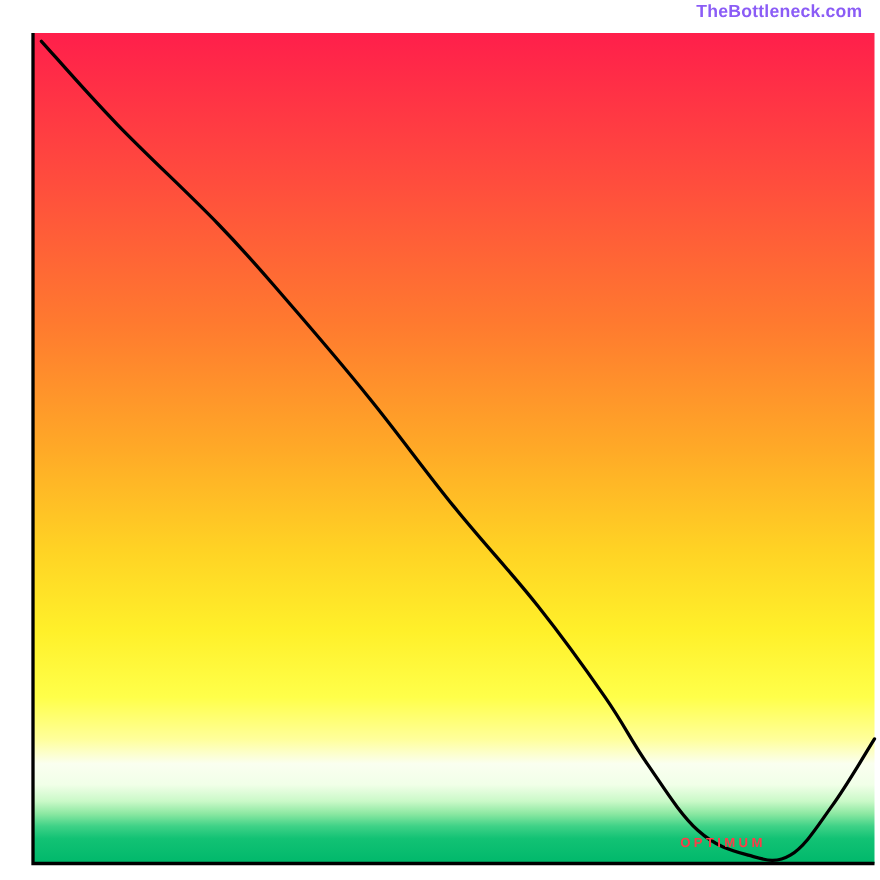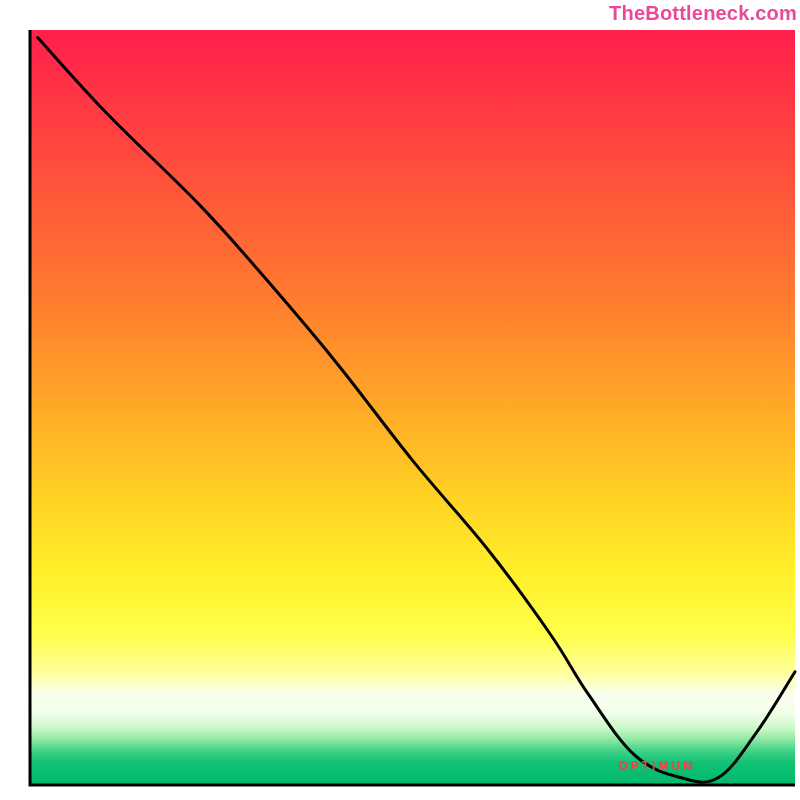--- a/index.html
+++ b/index.html
@@ -12,24 +12,24 @@
     font-family: Arial, Helvetica, sans-serif;
   }
   .stage {
     position: relative;
     width: 800px;
     height: 800px;
   }
   .watermark {
     position: absolute;
     top: 2px;
-    right: 3px;
-    font-size: 20px;
+    right: 16px;
+    font-size: 16px;
     font-weight: 600;
-    color: #ec4899;
+    color: #8b5cf6;
     font-family: Verdana, Geneva, sans-serif;
     letter-spacing: 0.2px;
   }
   svg {
     position: absolute;
     left: 0;
     top: 0;
   }
 </style>
 </head>

